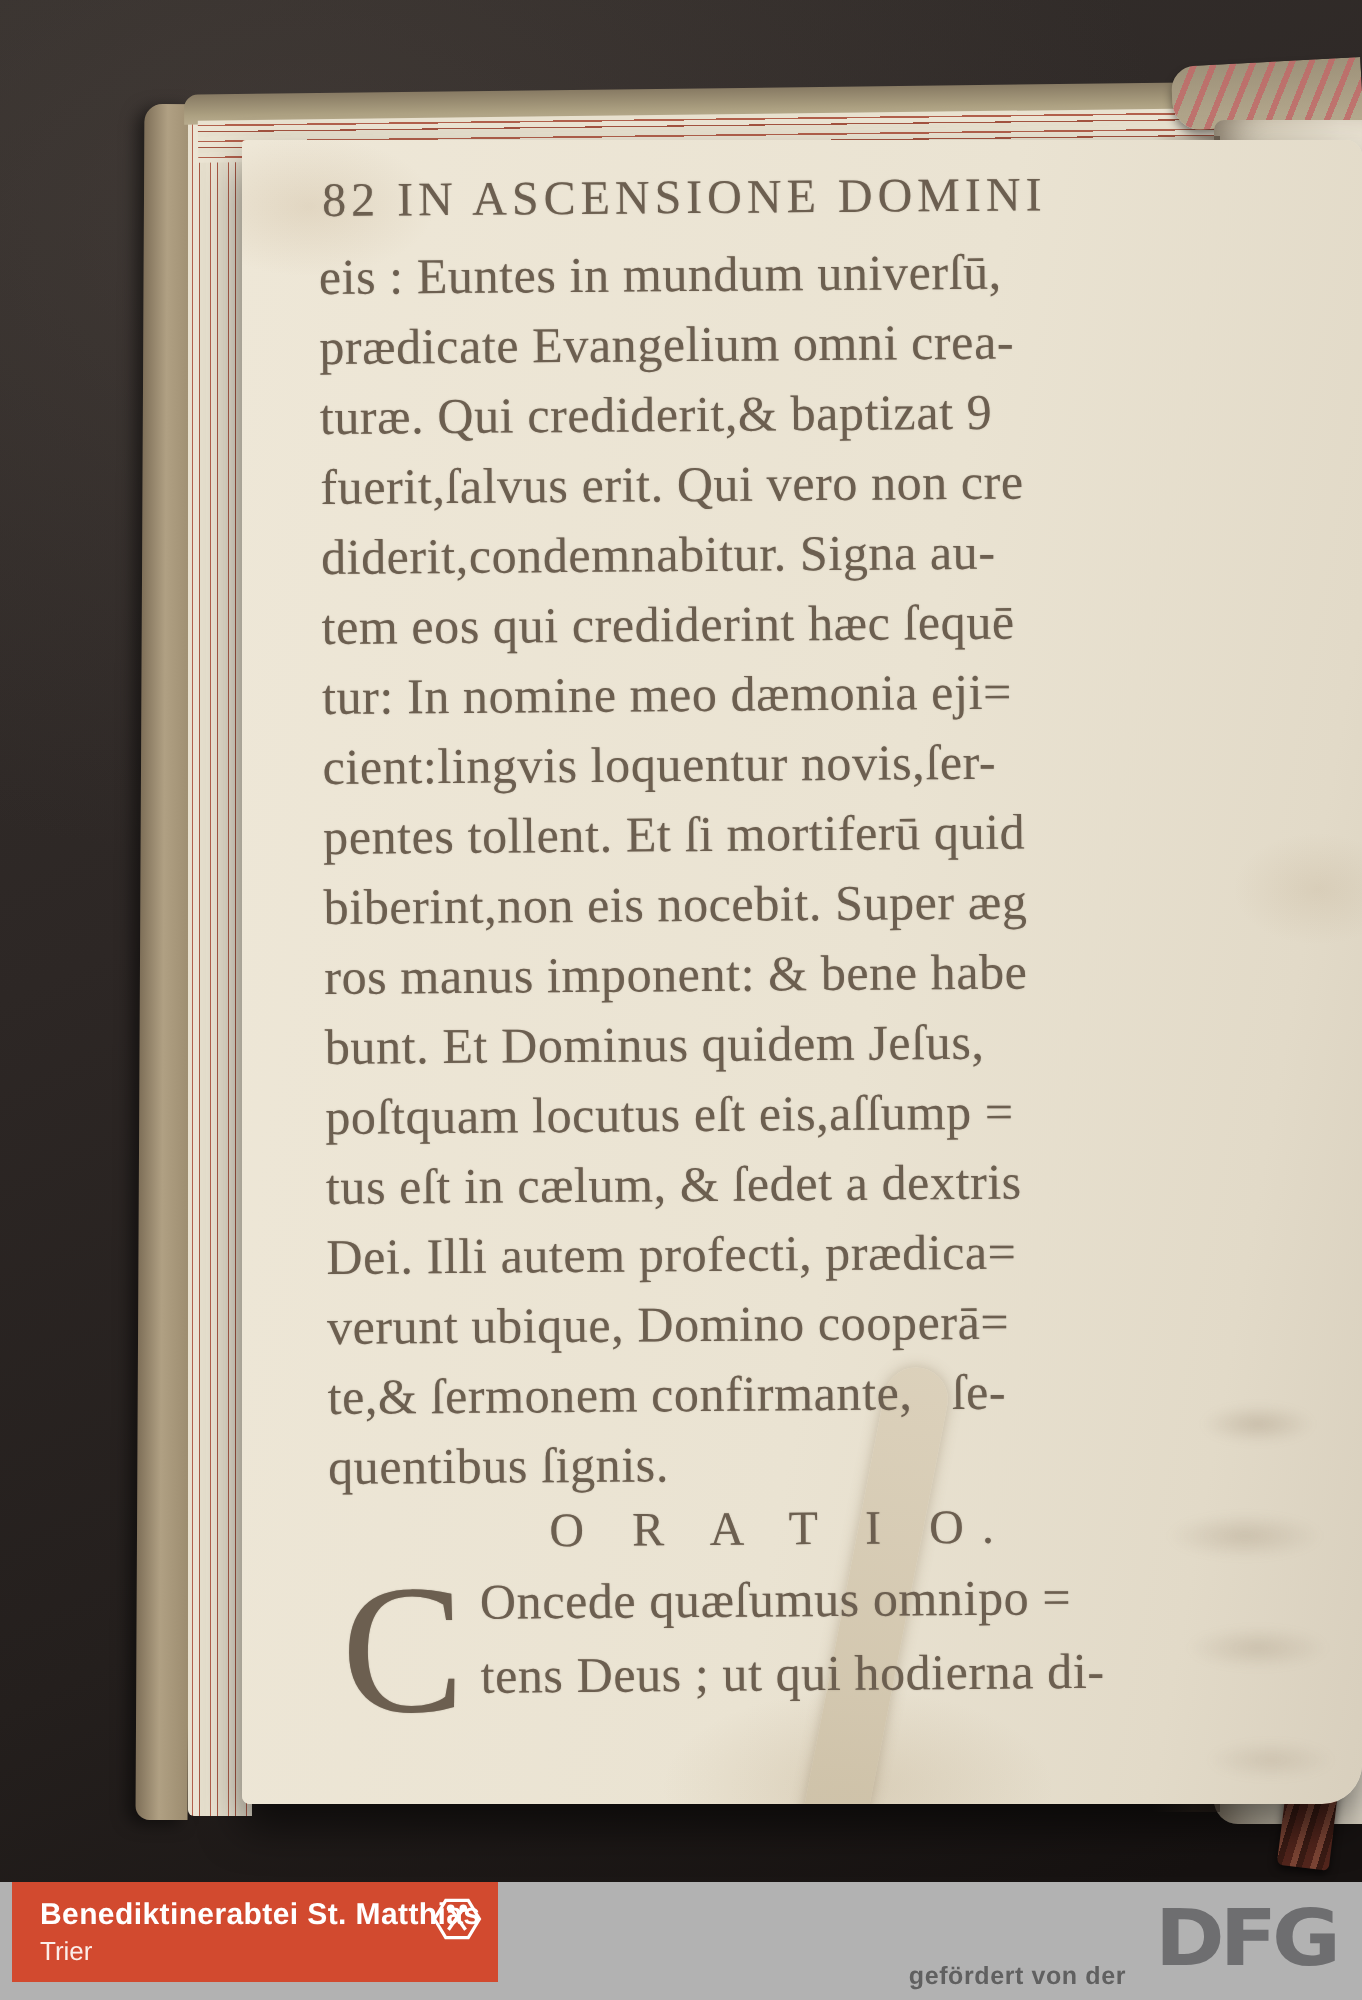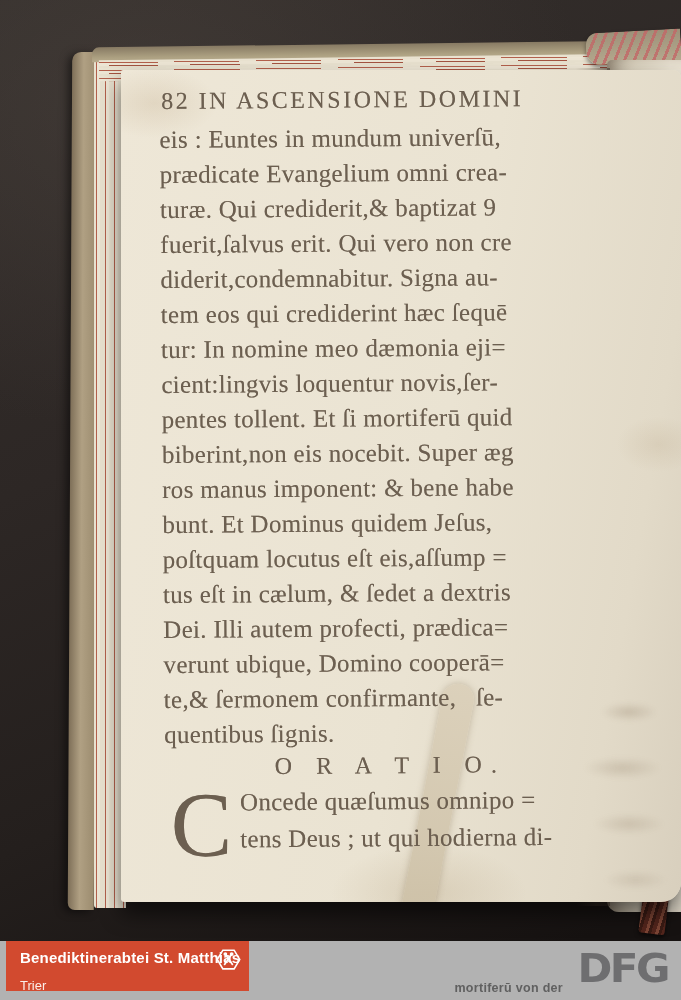--- a/index.html
+++ b/index.html
@@ -116,21 +116,21 @@
     position:absolute; left:0; top:941px; width:681px; height:59px;
     background:var(--footer-gray,#b2b2b2);
     font-family:"Liberation Sans","DejaVu Sans",sans-serif;
   }
   .library-badge {
     position:absolute; left:6px; top:0; width:243px; height:50px;
     background:var(--accent-red,#d24a2f);
   }
   .badge-text { position:absolute; left:14px; top:8px; color:#fff; }
   .library-name { font-size:15px; font-weight:bold; letter-spacing:0.2px; }
-  .library-city { font-size:13px; color:#fbeee9; margin-top:12px; }
+  .library-city { font-size:13px; color:#fbeee9; margin-top:2px; }
   .abbey-icon { position:absolute; right:7px; top:5px; width:27px; height:27px; }
   .funding-credit {
     position:absolute; right:118px; top:10px; text-align:right;
     color:var(--footer-text,#606060); font-size:12.5px; font-weight:bold;
     line-height:15px; letter-spacing:0.3px; white-space:pre;
   }
   .dfg-logo {
     position:absolute; right:13px; top:5px;
     font-size:42px; font-weight:bold; letter-spacing:-2.5px;
     color:var(--dfg-gray,#6e6e70); transform:scaleY(0.93); transform-origin:top right;
@@ -197,19 +197,19 @@
       </div>
       <svg class="abbey-icon" viewBox="0 0 24 24">
         <polygon points="2,12 7,3.7 17,3.7 22,12 17,20.3 7,20.3" fill="none" stroke="#ffffff" stroke-width="1.4"></polygon>
         <line x1="8.2" y1="16.8" x2="14.8" y2="7.4" stroke="#ffffff" stroke-width="1.5"></line>
         <line x1="9.2" y1="7.4" x2="15.8" y2="16.8" stroke="#ffffff" stroke-width="1.5"></line>
         <circle cx="14.8" cy="7.2" r="1.7" fill="#ffffff"></circle>
         <circle cx="9.2" cy="7.2" r="1.7" fill="#ffffff"></circle>
       </svg>
     </div>
     <div class="funding-credit">
-      <div>mortiferū von der</div>
+      <div>gefördert von der</div>
       
     </div>
     <div class="dfg-logo">DFG</div>
   </div>
 
 </div>
 
 </body></html>

